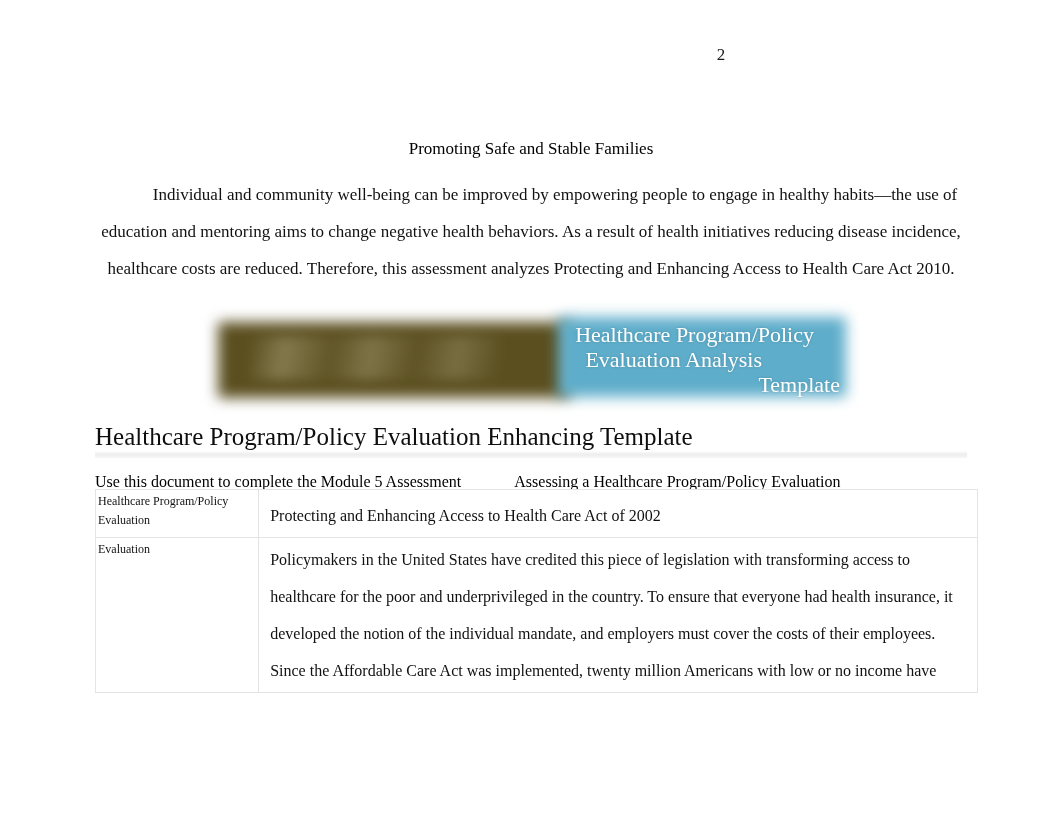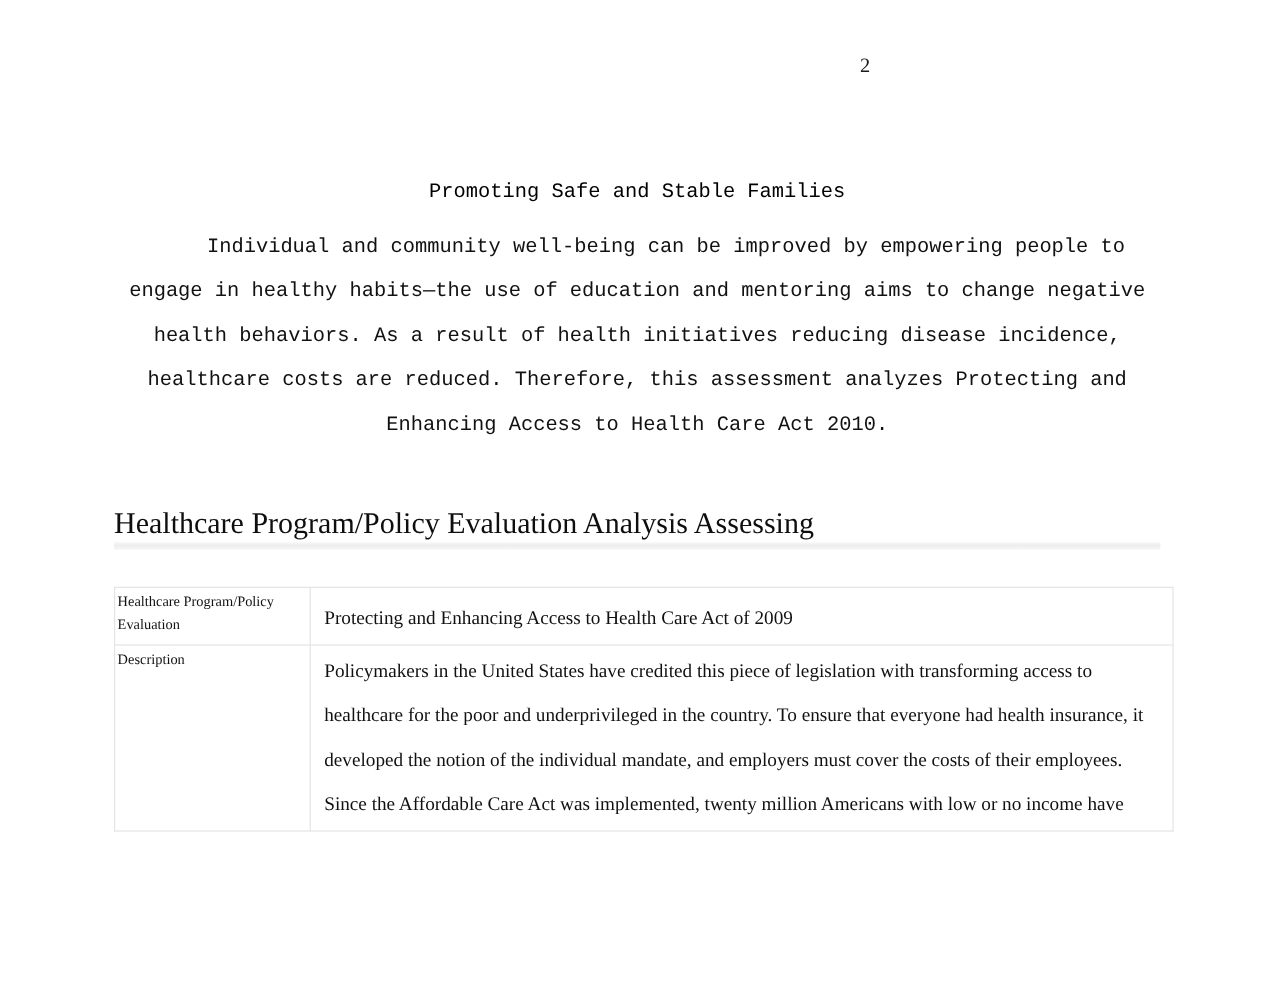--- a/index.html
+++ b/index.html
@@ -38,23 +38,22 @@
     color: #1a1a1a;
     letter-spacing: 0.2px;
   }
   
   .page-number span { position: relative; left: 190px; }
 
   
   .body-block {
     position: absolute;
     left: 95px;
-    top: 148px;
+    top: 136px;
     width: 872px;
-    font-family: Liberation Mono, monospace;
   }
   .centered-title {
     text-align: center;
     font-size: 17px;
     line-height: 26px;
     margin: 0 0 14px 0;
   }
   .para {
     margin: 0;
     font-size: 17px;
@@ -205,42 +204,57 @@
 
   <div class="page-number">
     <span>2</span>
   </div>
 
   <div class="body-block">
     <p class="centered-title">Promoting Safe and Stable Families</p>
     <p class="para">Individual and community well-being can be improved by empowering people to engage in healthy habits—the use of education and mentoring aims to change negative health behaviors. As a result of health initiatives reducing disease incidence, healthcare costs are reduced. Therefore, this assessment analyzes Protecting and Enhancing Access to Health Care Act 2010.</p>
   </div>
 
-
-  <h1 class="doc-heading">Healthcare Program/Policy Evaluation Analysis Assessing</h1>
+  <div class="banner">
+    <div class="banner-rect banner-olive"></div>
+    <div class="banner-olive-inner"></div>
+    <div class="banner-rect banner-blue"></div>
+    <div class="banner-title">
+      <span class="l1">Healthcare Program/Policy</span>
+      <span class="l2">Evaluation Analysis</span>
+      <span class="l3">Template</span>
+    </div>
+  </div>
+
+  <h1 class="doc-heading">Healthcare Program/Policy Evaluation Enhancing Template</h1>
   <div class="heading-rule"></div>
 
+  <div class="instruction">
+    <span>Use this document to complete the Module 5 Assessment</span>
+    <span class="gap"></span>
+    <span>Assessing a Healthcare Program/Policy Evaluation</span>
+  </div>
 
   <table class="tpl-table">
     <colgroup>
       <col class="col-label">
       <col class="col-value">
     </colgroup>
     <tbody>
       <tr class="row-pp">
         <td>
           <div class="cell-label">Healthcare Program/Policy Evaluation</div>
         </td>
         <td>
-          <div class="cell-value single">Protecting and Enhancing Access to Health Care Act of 2009</div>
+          <div class="cell-value single">Protecting and Enhancing Access to Health Care Act of 2002</div>
         </td>
       </tr>
       <tr class="row-desc">
         <td>
-          <div class="cell-label">Description</div>
+          <div class="cell-label">Evaluation</div>
         </td>
         <td>
           <div class="cell-value">Policymakers in the United States have credited this piece of legislation with transforming access to healthcare for the poor and underprivileged in the country. To ensure that everyone had health insurance, it developed the notion of the individual mandate, and employers must cover the costs of their employees. Since the Affordable Care Act was implemented, twenty million Americans with low or no income have</div>
         </td>
       </tr>
     </tbody>
   </table>
 
   <div class="bottom-mask"></div>
 </div>

